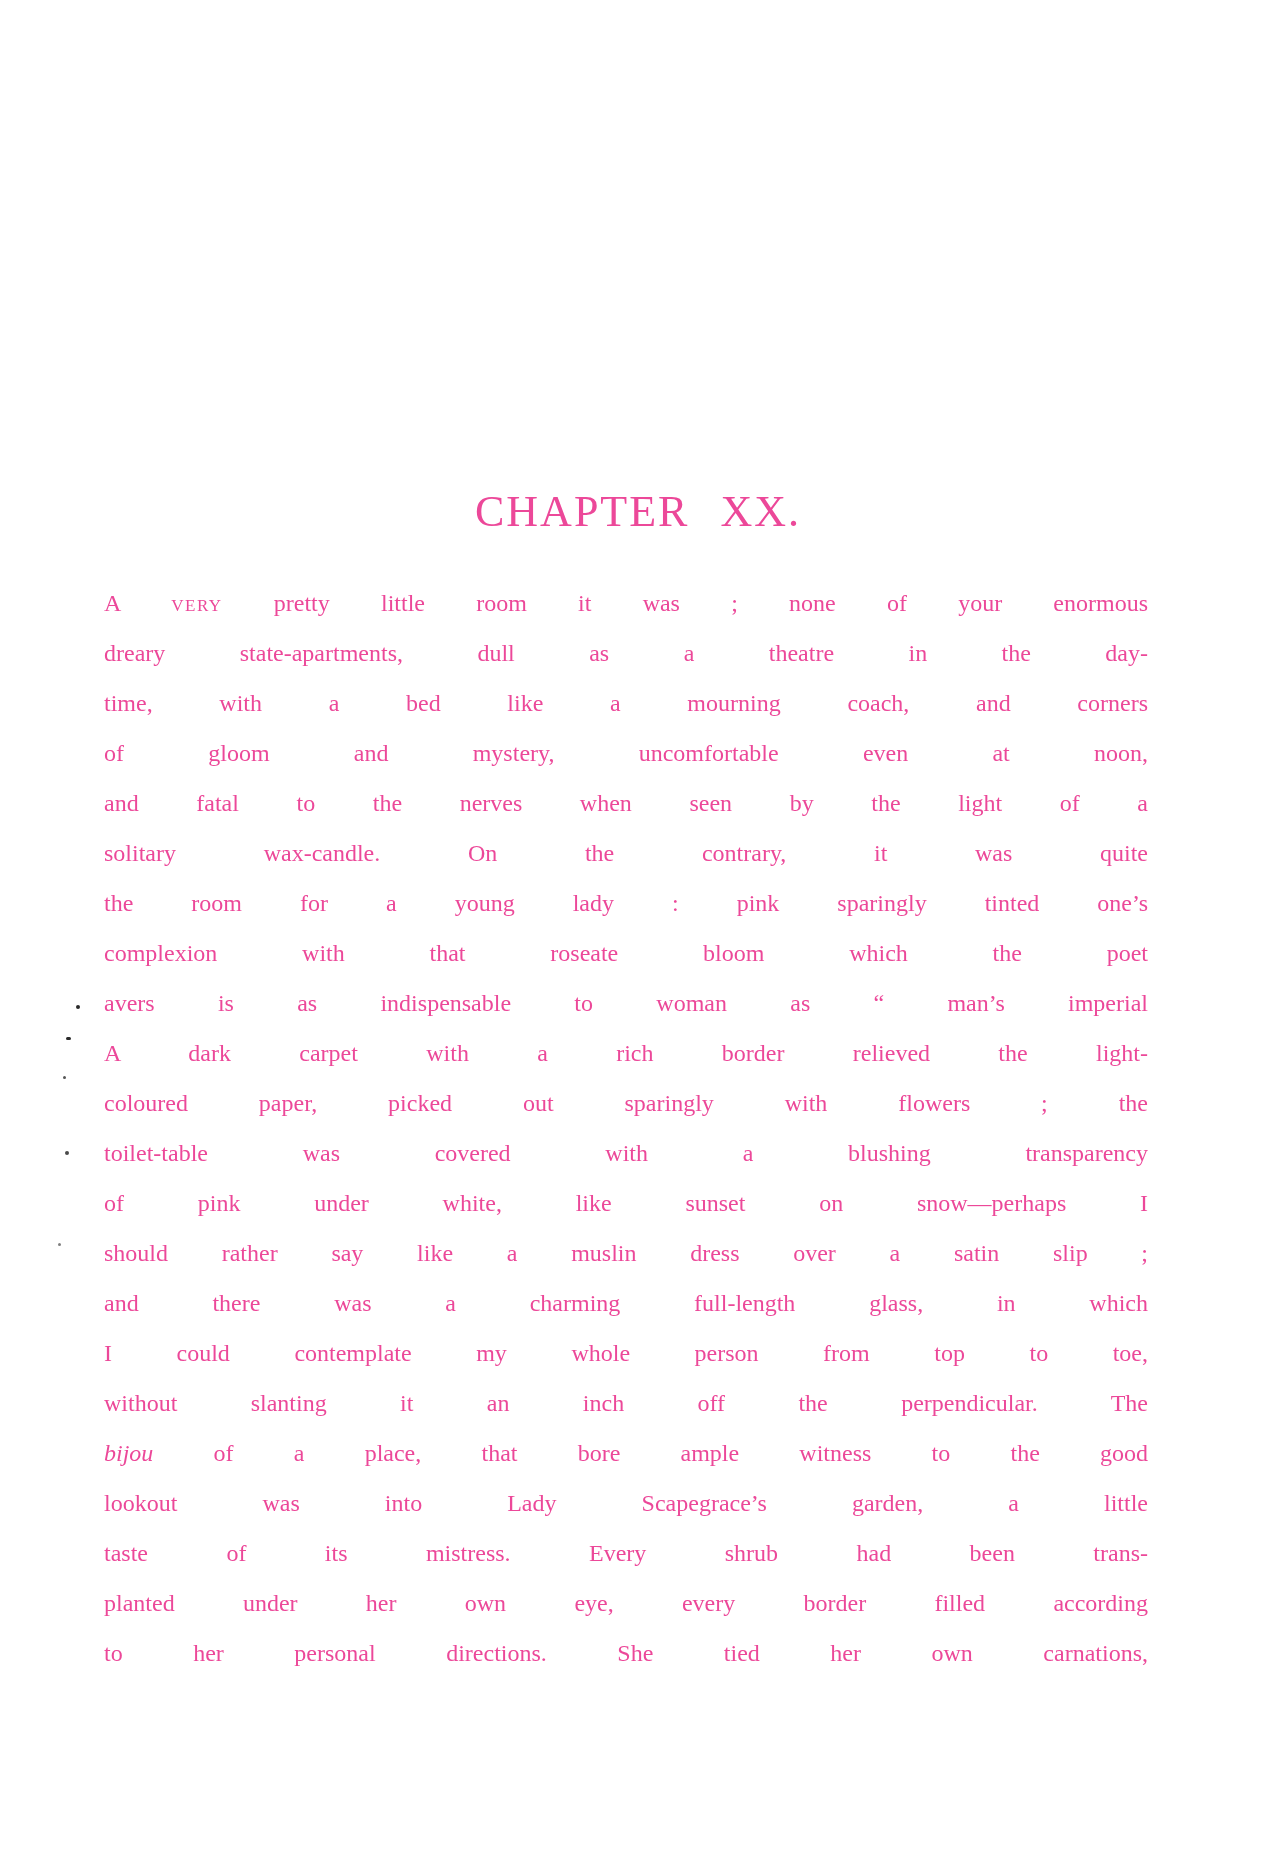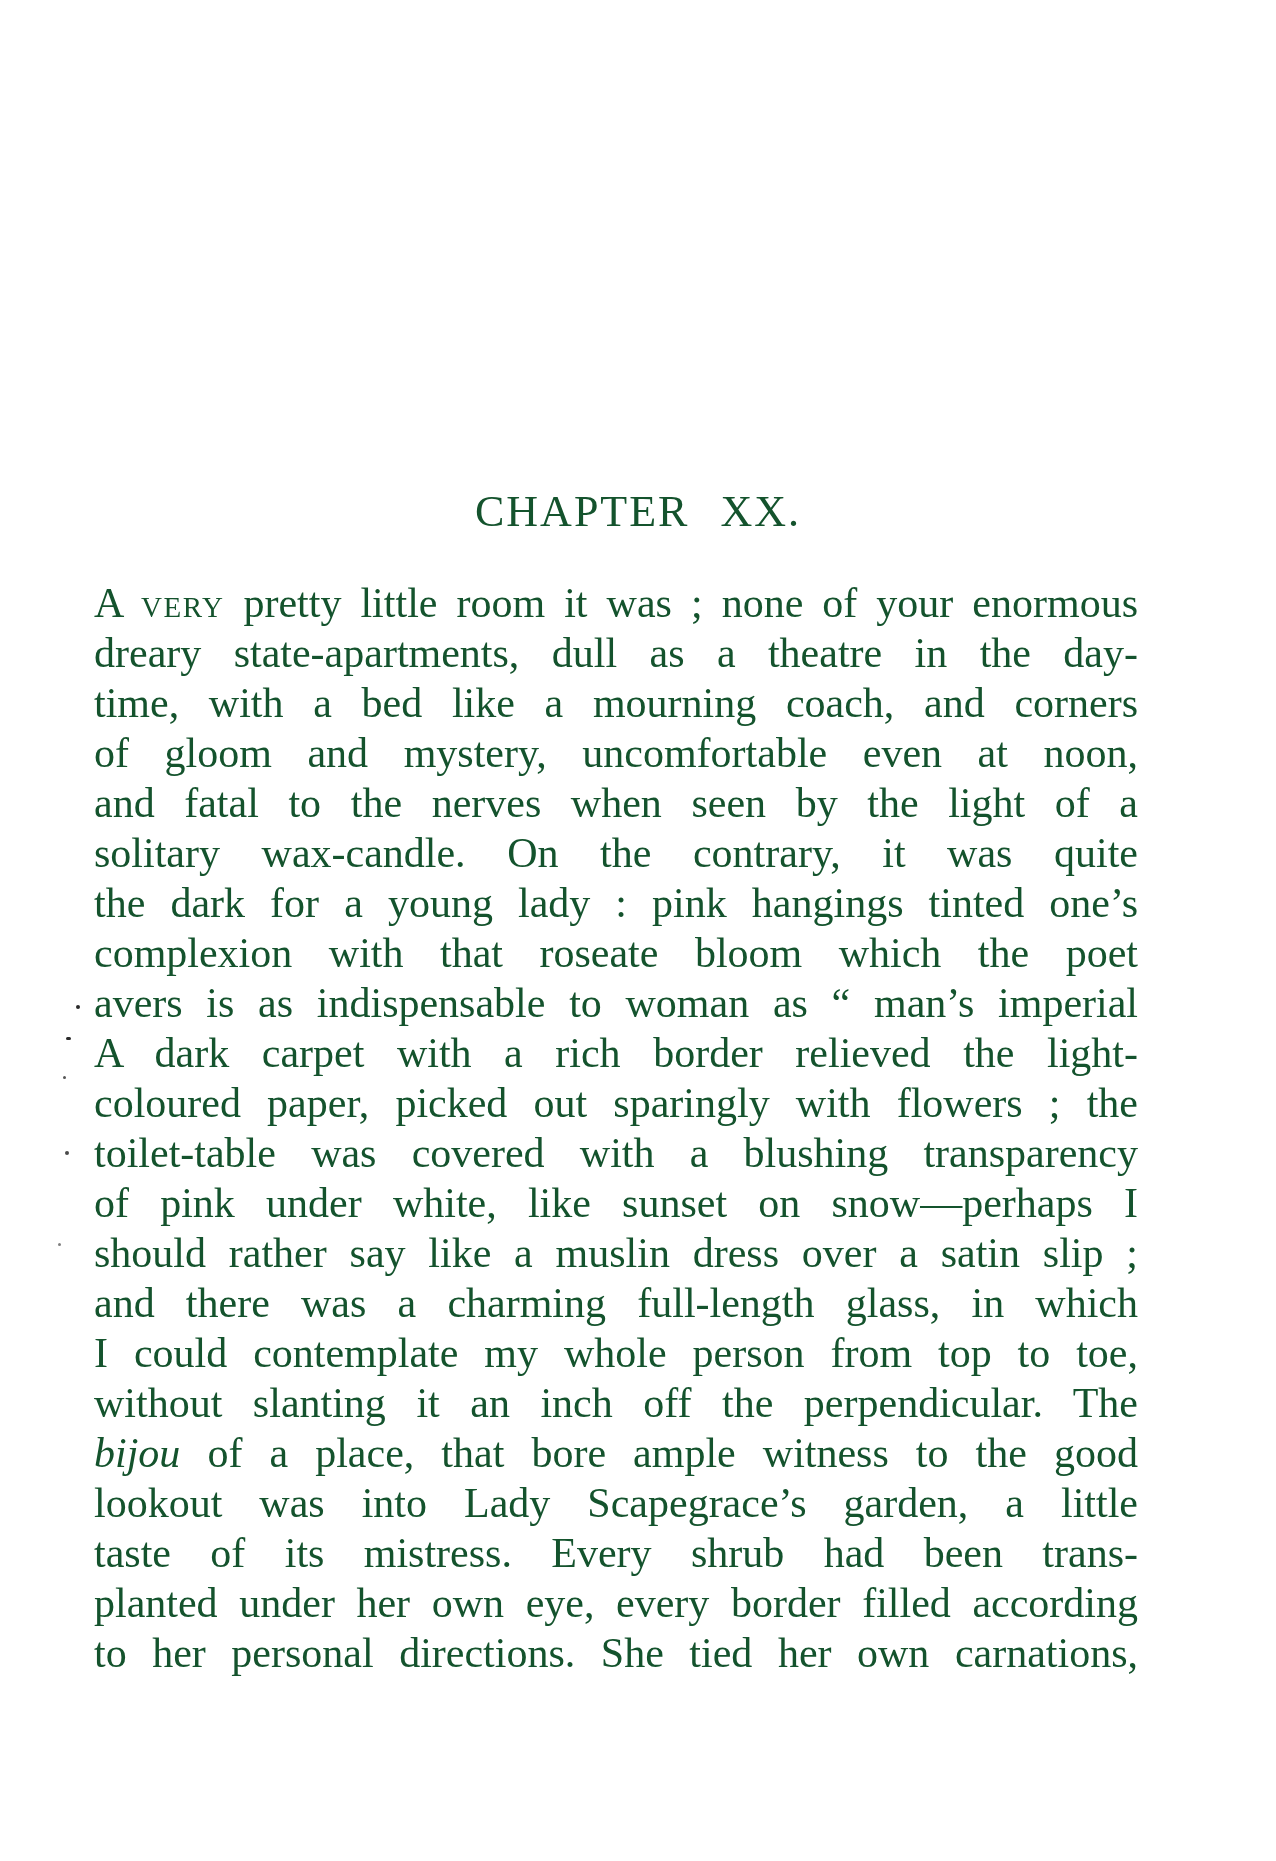--- a/index.html
+++ b/index.html
@@ -6,42 +6,42 @@
     margin: 0;
     padding: 0;
     background: #e8e8e8;
   }
   .page {
     position: relative;
     width: 1276px;
     height: 1861px;
     margin: 0 auto;
     background: #ffffff;
-    color: #14532d;
+    color: #ec4899;
     font-family: "Liberation Serif", serif;
     overflow: hidden;
   }
   .chapter-heading {
     position: absolute;
     top: 487px;
     left: 0;
     right: 0;
     text-align: center;
     font-size: 44px;
     line-height: 50px;
     letter-spacing: 2px;
     word-spacing: 18px;
     white-space: nowrap;
   }
   .body-text {
     position: absolute;
     top: 578px;
-    left: 94px;
+    left: 104px;
     width: 1044px;
-    font-size: 42px;
+    font-size: 24px;
   }
   .line {
     height: 50px;
     line-height: 50px;
     text-align: justify;
     text-align-last: justify;
     overflow: hidden;
     white-space: normal;
   }
   .line span.sc {
@@ -69,21 +69,21 @@
 <div class="page">
   <div class="chapter-heading">CHAPTER XX.</div>
 
   <div class="body-text">
       <div class="line"><span>A </span><span class="sc">very</span><span> pretty little room it was ;  none of your enormous</span></div>
       <div class="line"><span>dreary state-apartments, dull as a theatre in the day-</span></div>
       <div class="line"><span>time, with a bed like a mourning coach, and corners</span></div>
       <div class="line"><span>of gloom and mystery, uncomfortable even at noon,</span></div>
       <div class="line"><span>and fatal to the nerves when seen by the light of a</span></div>
       <div class="line"><span>solitary wax-candle.  On the contrary, it was quite</span></div>
-      <div class="line"><span>the dark for a young lady :  pink hangings tinted one’s</span></div>
+      <div class="line"><span>the room for a young lady :  pink sparingly tinted one’s</span></div>
       <div class="line"><span>complexion with that roseate bloom which the poet</span></div>
       <div class="line"><span>avers is as indispensable to woman as “ man’s imperial</span></div>
       <div class="line"><span>A dark carpet with a rich border relieved the light-</span></div>
       <div class="line"><span>coloured paper, picked out sparingly with flowers ;  the</span></div>
       <div class="line"><span>toilet-table was covered with a blushing transparency</span></div>
       <div class="line"><span>of pink under white, like sunset on snow—perhaps I</span></div>
       <div class="line"><span>should rather say like a muslin dress over a satin slip ;</span></div>
       <div class="line"><span>and there was a charming full-length glass, in which</span></div>
       <div class="line"><span>I could contemplate my whole person from top to toe,</span></div>
       <div class="line"><span>without slanting it an inch off the perpendicular.  The</span></div>

